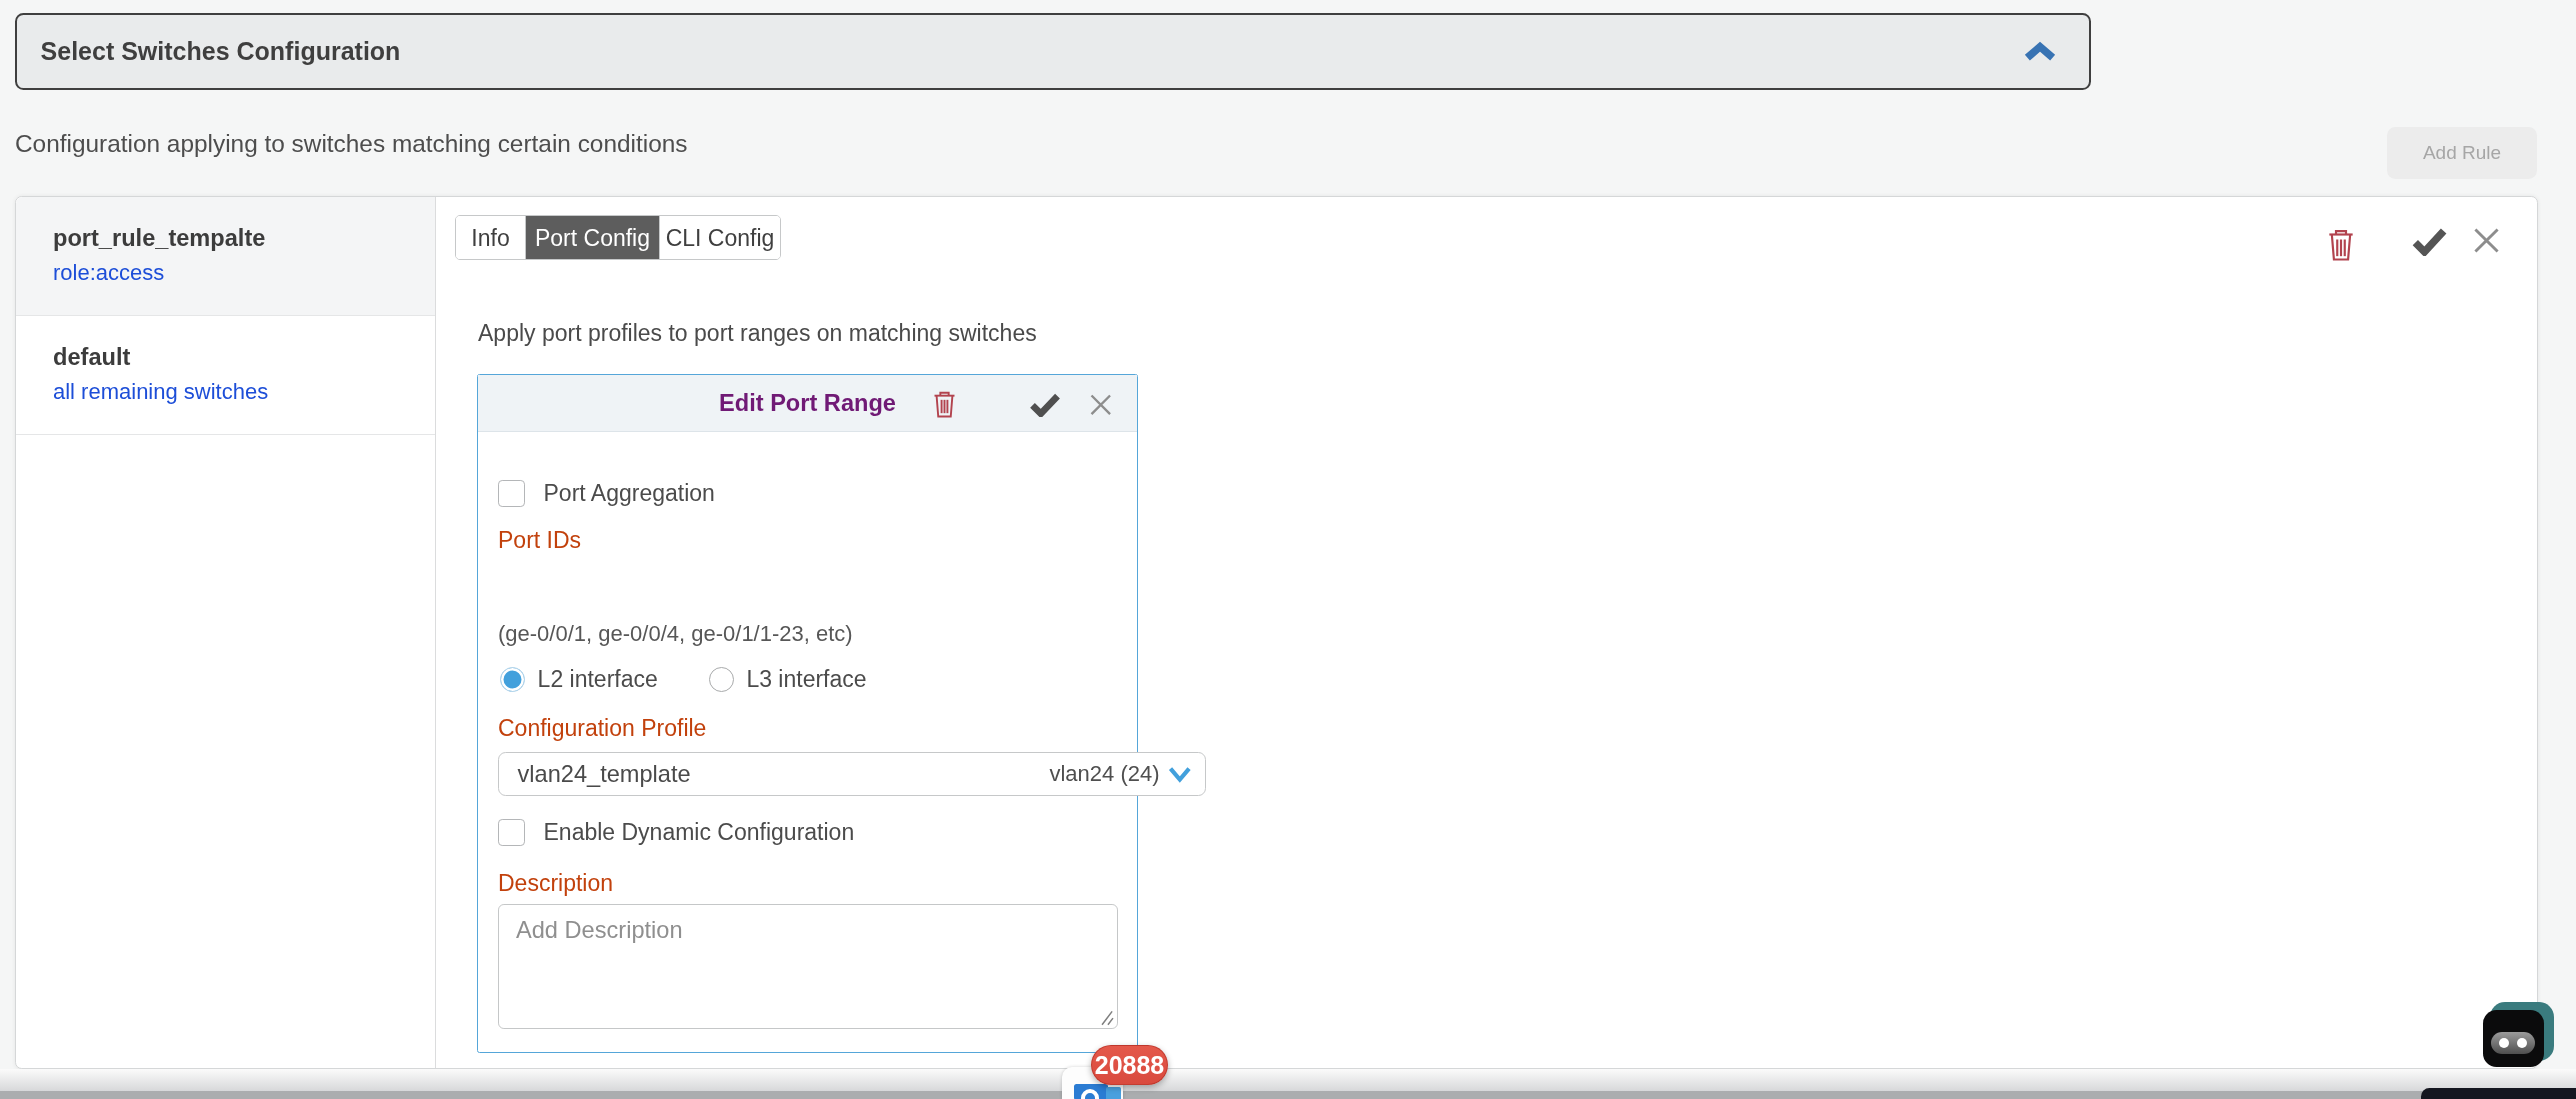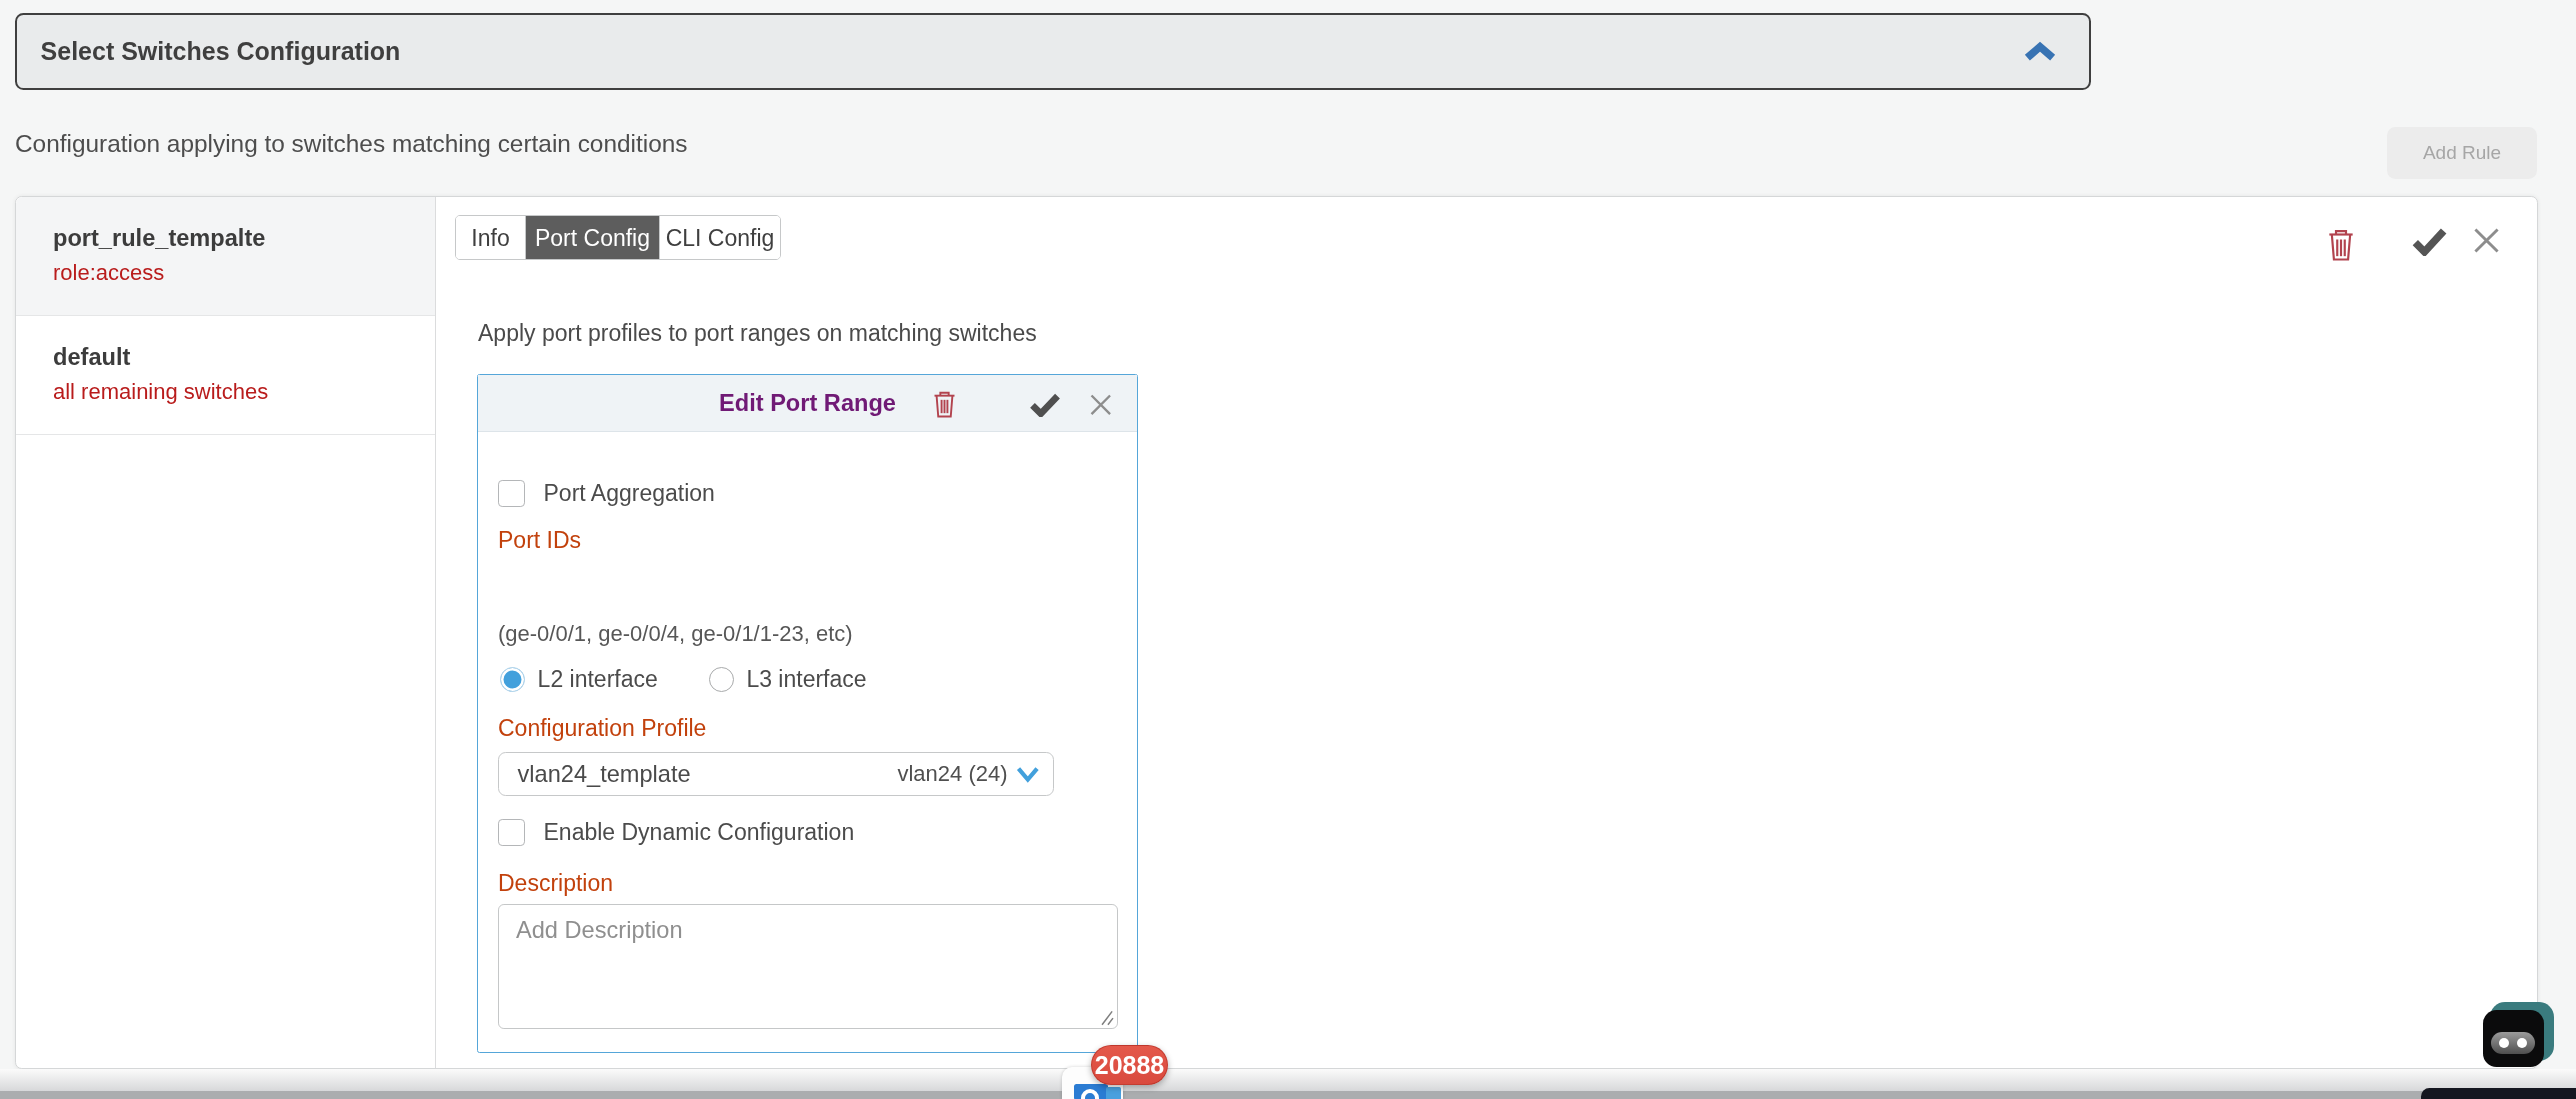--- a/index.html
+++ b/index.html
@@ -37,21 +37,21 @@
     background:#ffffff; border:0.8px solid #d5d7d8; border-radius:6.7px;
     box-shadow:0 0.8px 4.2px rgba(0,0,0,0.07);
   }
   .rules-col {
     position:absolute; left:0; top:0; width:420px; height:100%;
     border-right:0.8px solid #dbdcdd; border-radius:6.7px 0 0 6.7px; overflow:hidden;
   }
   .rule-item { padding:28px 17px 0 37px; height:119px; border-bottom:0.8px solid #e5e6e7; background:#fff; cursor:pointer; }
   .rule-item.selected { background:#f4f5f6; }
   .rule-item .rule-name { font-size:23.6px; font-weight:700; color:#3c3c3c; }
-  .rule-item .rule-cond { font-size:22px; color:#b91c1c; margin-top:8.4px; }
+  .rule-item .rule-cond { font-size:22px; color:#1d4ed8; margin-top:8.4px; }
 
   
   .tabs {
     position:absolute; left:439px; top:17.7px; height:45px; display:flex;
     border:0.8px solid #c6c8c9; border-radius:5px; overflow:hidden; background:#fff;
   }
   .tab {
     font-size:23px; color:#3f3f3f; line-height:44px; text-align:center;
     border-right:0.8px solid #c6c8c9; cursor:pointer; background:#fff;
   }
@@ -110,21 +110,21 @@
   }
   .hint { position:absolute; left:20px; top:246px; font-size:22px; color:#575757; }
 
   .radio-row { position:absolute; left:22px; top:291px; display:flex; align-items:center; }
   .radio { width:25px; height:25px; border-radius:50%; border:1.7px solid #a8aaab; background:#fff; flex:none; cursor:pointer; }
   .radio.checked { border:1.7px solid #bcd9ec; background:#42a0dc; box-shadow:inset 0 0 0 2.5px #fff; }
   .radio-label { font-size:23px; color:#4b4b4b; margin-left:12.6px; }
   .radio-gap { width:51px; }
 
   .select-box {
-    position:absolute; left:20px; top:377px; width:556px; height:44px;
+    position:absolute; left:20px; top:377px; width:708px; height:44px;
     border:0.8px solid #c6c8c9; border-radius:7.6px; background:#fff;
     display:flex; align-items:center; justify-content:space-between;
     padding:0 13.5px 0 18.5px; cursor:pointer;
   }
   .select-value { font-size:23.6px; color:#4a4a4a; }
   .select-detail { font-size:22px; color:#4f4f4f; display:flex; align-items:center; gap:8.4px; }
 
   .desc-area {
     position:absolute; left:20px; top:529px; width:620px; height:125px;
     border:0.8px solid #c5c7c8; border-radius:5.9px; padding:11.8px 17px;

